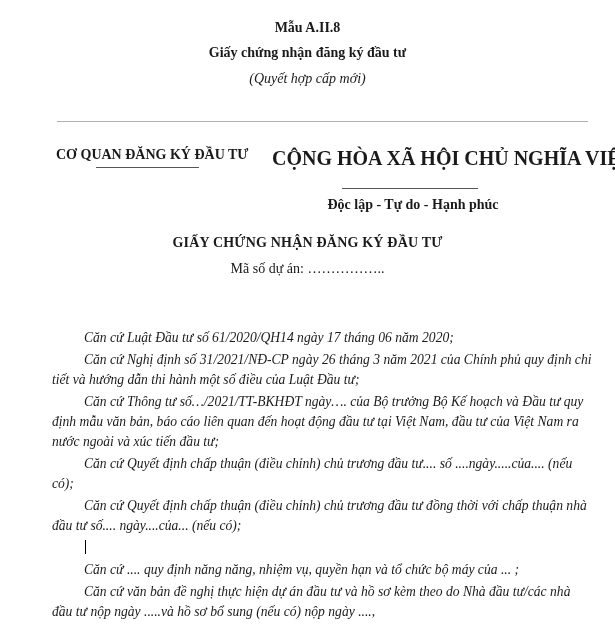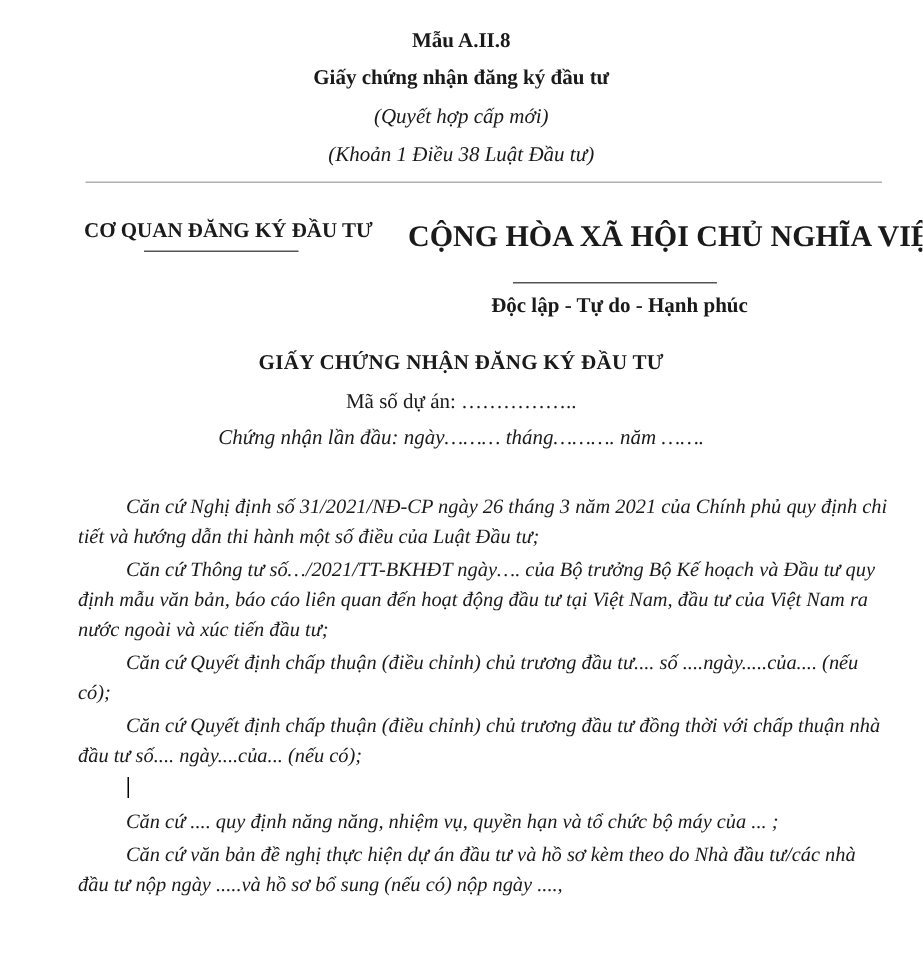--- a/index.html
+++ b/index.html
@@ -108,36 +108,35 @@
     }
   </style>
 </head>
 <body>
 
 <div class="page">
 
   <div class="abs center-x bold mau-title">Mẫu A.II.8</div>
   <div class="abs center-x bold sub-title">Giấy chứng nhận đăng ký đầu tư</div>
   <div class="abs center-x italic case-line">(Quyết hợp cấp mới)</div>
-  <div class="abs center-x italic clause-line">(Khoản 1 Điều 38 Luật Đầu tư)</div>
 
   <div class="hr-line"></div>
 
   <div class="abs agency">CƠ QUAN ĐĂNG KÝ ĐẦU TƯ</div>
   <div class="agency-underline"></div>
 
   <div class="abs republic">CỘNG HÒA XÃ HỘI CHỦ NGHĨA VIỆT NAM</div>
   <div class="abs motto">Độc lập - Tự do - Hạnh phúc</div>
   <div class="motto-underline"></div>
 
   <div class="abs center-x cert-title">GIẤY CHỨNG NHẬN ĐĂNG KÝ ĐẦU TƯ</div>
   <div class="abs center-x project-code">Mã số dự án: ……………..</div>
-  <div class="abs center-x first-cert">Chứng nhận lần đầu: ngày……… tháng………. năm …….</div>
 
   <div class="body-text">
+    <p class="para">Căn cứ Luật Đầu tư số 61/2020/QH14 ngày 17 tháng 06 năm 2020;</p>
     <p class="para">Căn cứ Nghị định số 31/2021/NĐ-CP ngày 26 tháng 3 năm 2021 của Chính phủ quy định chi tiết và hướng dẫn thi hành một số điều của Luật Đầu tư;</p>
     <p class="para">Căn cứ Thông tư số…/2021/TT-BKHĐT ngày…. của Bộ trưởng Bộ Kế hoạch và Đầu tư quy định mẫu văn bản, báo cáo liên quan đến hoạt động đầu tư tại Việt Nam, đầu tư của Việt Nam ra nước ngoài và xúc tiến đầu tư;</p>
     <p class="para">Căn cứ Quyết định chấp thuận (điều chỉnh) chủ trương đầu tư.... số ....ngày.....của.... (nếu có);</p>
     <p class="para">Căn cứ Quyết định chấp thuận (điều chỉnh) chủ trương đầu tư đồng thời với chấp thuận nhà đầu tư  số.... ngày....của... (nếu có);</p>
     <p class="para"><span class="caret"></span></p>
     <p class="para">Căn cứ .... quy định năng năng, nhiệm vụ, quyền hạn và tổ chức bộ máy của ... ;</p>
     <p class="para">Căn cứ văn bản đề nghị thực hiện dự án đầu tư và hồ sơ kèm theo do Nhà đầu tư/các nhà đầu tư nộp ngày .....và hồ sơ bổ sung (nếu có) nộp ngày ....,</p>
   </div>
 
 </div>

